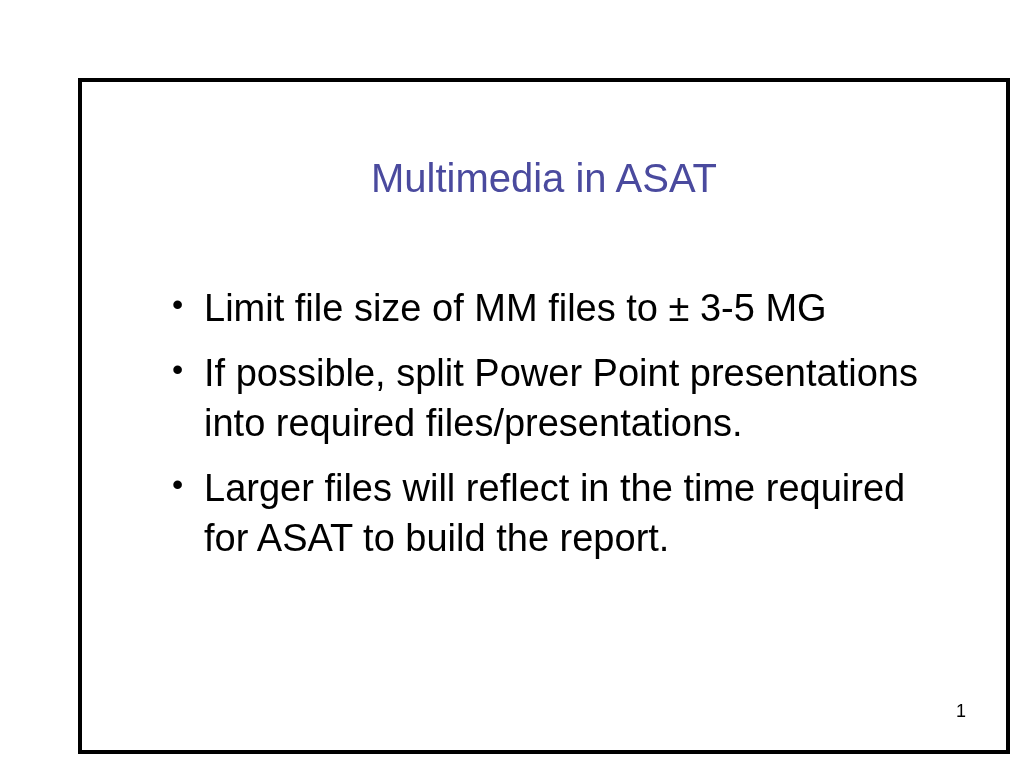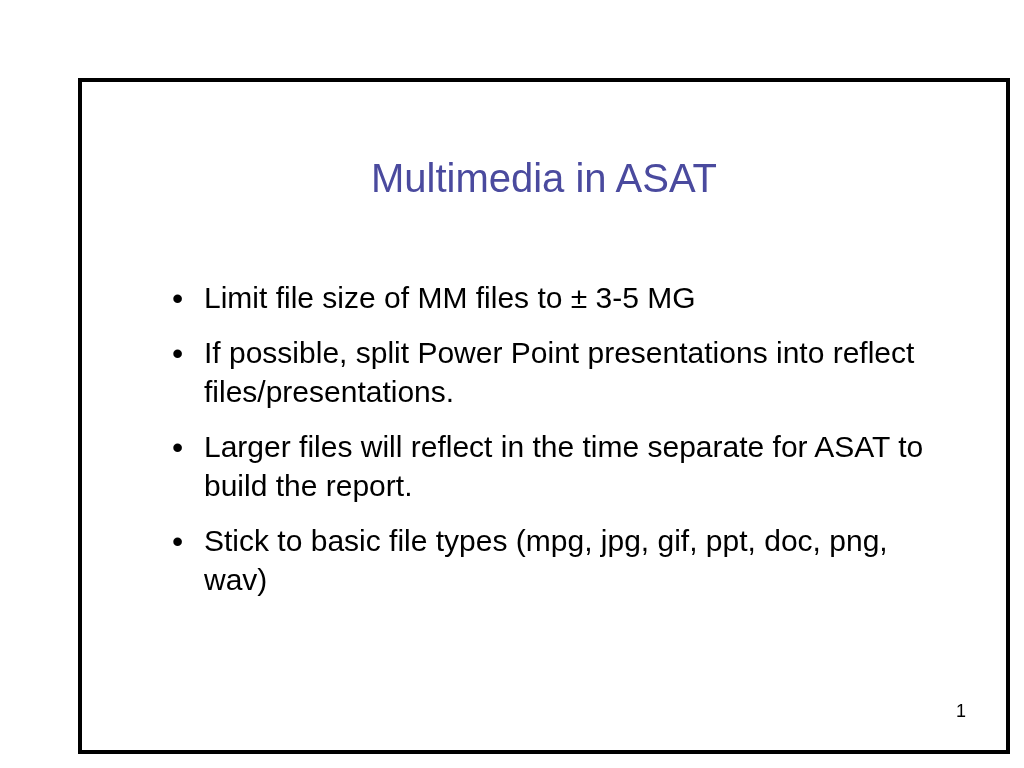--- a/index.html
+++ b/index.html
@@ -1,18 +1,19 @@
 <!DOCTYPE html>
 <html><head>
   <meta charset="utf-8">
   <style>
     * {
       margin: 16px;
       padding: 0;
       box-sizing: border-box;
+      gap: 6px;
     }
     body {
       width: 1024px;
       height: 768px;
       background: #ffffff;
       font-family: Arial, Helvetica, sans-serif;
       position: relative;
     }
     .slide-frame {
       position: absolute;
@@ -37,21 +38,21 @@
     .title-line {
       display: block;
     }
     .bullet-list {
       list-style: none;
       flex: 1;
     }
     .bullet-item {
       position: relative;
       padding-left: 40px;
-      font-size: 30px;
+      font-size: 38px;
       color: #000000;
       line-height: 1.3;
       margin-bottom: 10px;
     }
     .bullet-item::before {
       content: "•";
       position: absolute;
       left: 8px;
       top: 0;
       font-size: 32px;
@@ -67,18 +68,17 @@
   </style>
 </head>
 <body>
 
 <div class="slide-frame">
   <div class="title-block">
     <span class="title-line">Multimedia in ASAT</span>
   </div>
   <ul class="bullet-list">
     <li class="bullet-item">Limit file size of MM files to ± 3-5 MG</li>
-    <li class="bullet-item">If possible, split Power Point presentations into reflect files/presentations.</li>
-    <li class="bullet-item">Larger files will reflect in the time separate for ASAT to build the report.</li>
-    <li class="bullet-item">Stick to basic file types (mpg, jpg, gif, ppt, doc, png, wav)</li>
+    <li class="bullet-item">If possible, split Power Point presentations into required files/presentations.</li>
+    <li class="bullet-item">Larger files will reflect in the time required for ASAT to build the report.</li>
   </ul>
   <div class="page-number">1</div>
 </div>
 
 </body></html>

